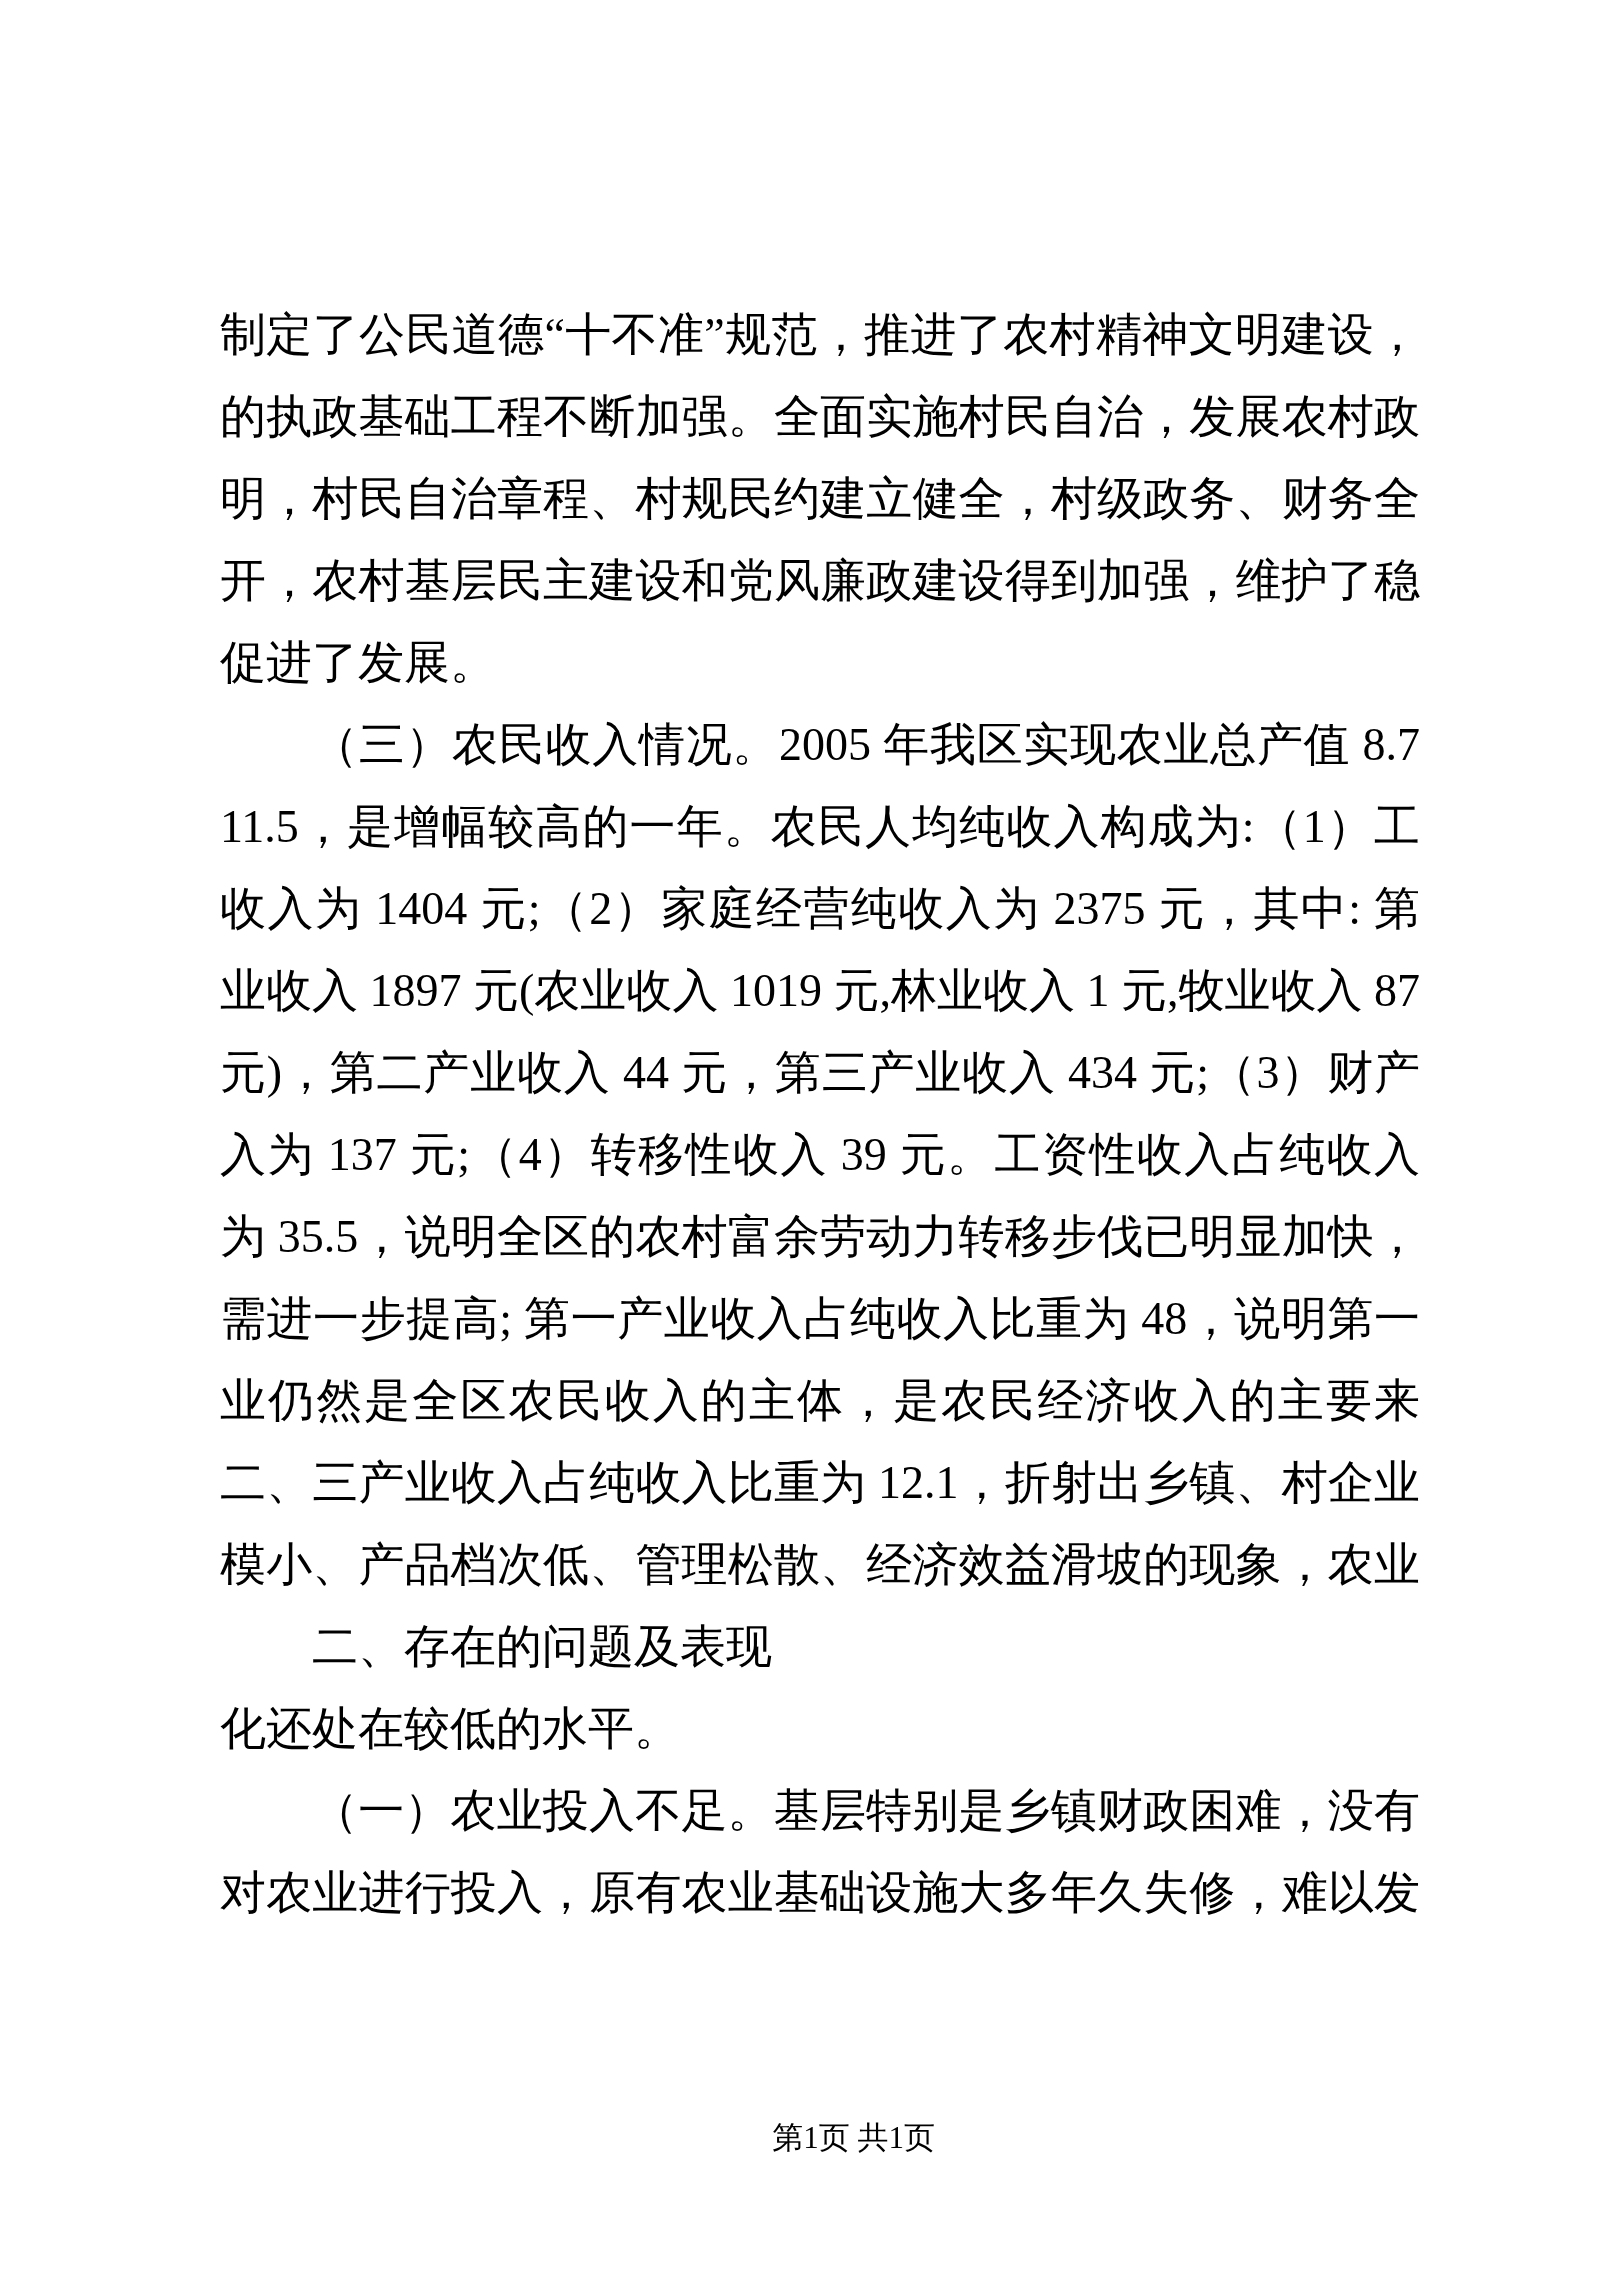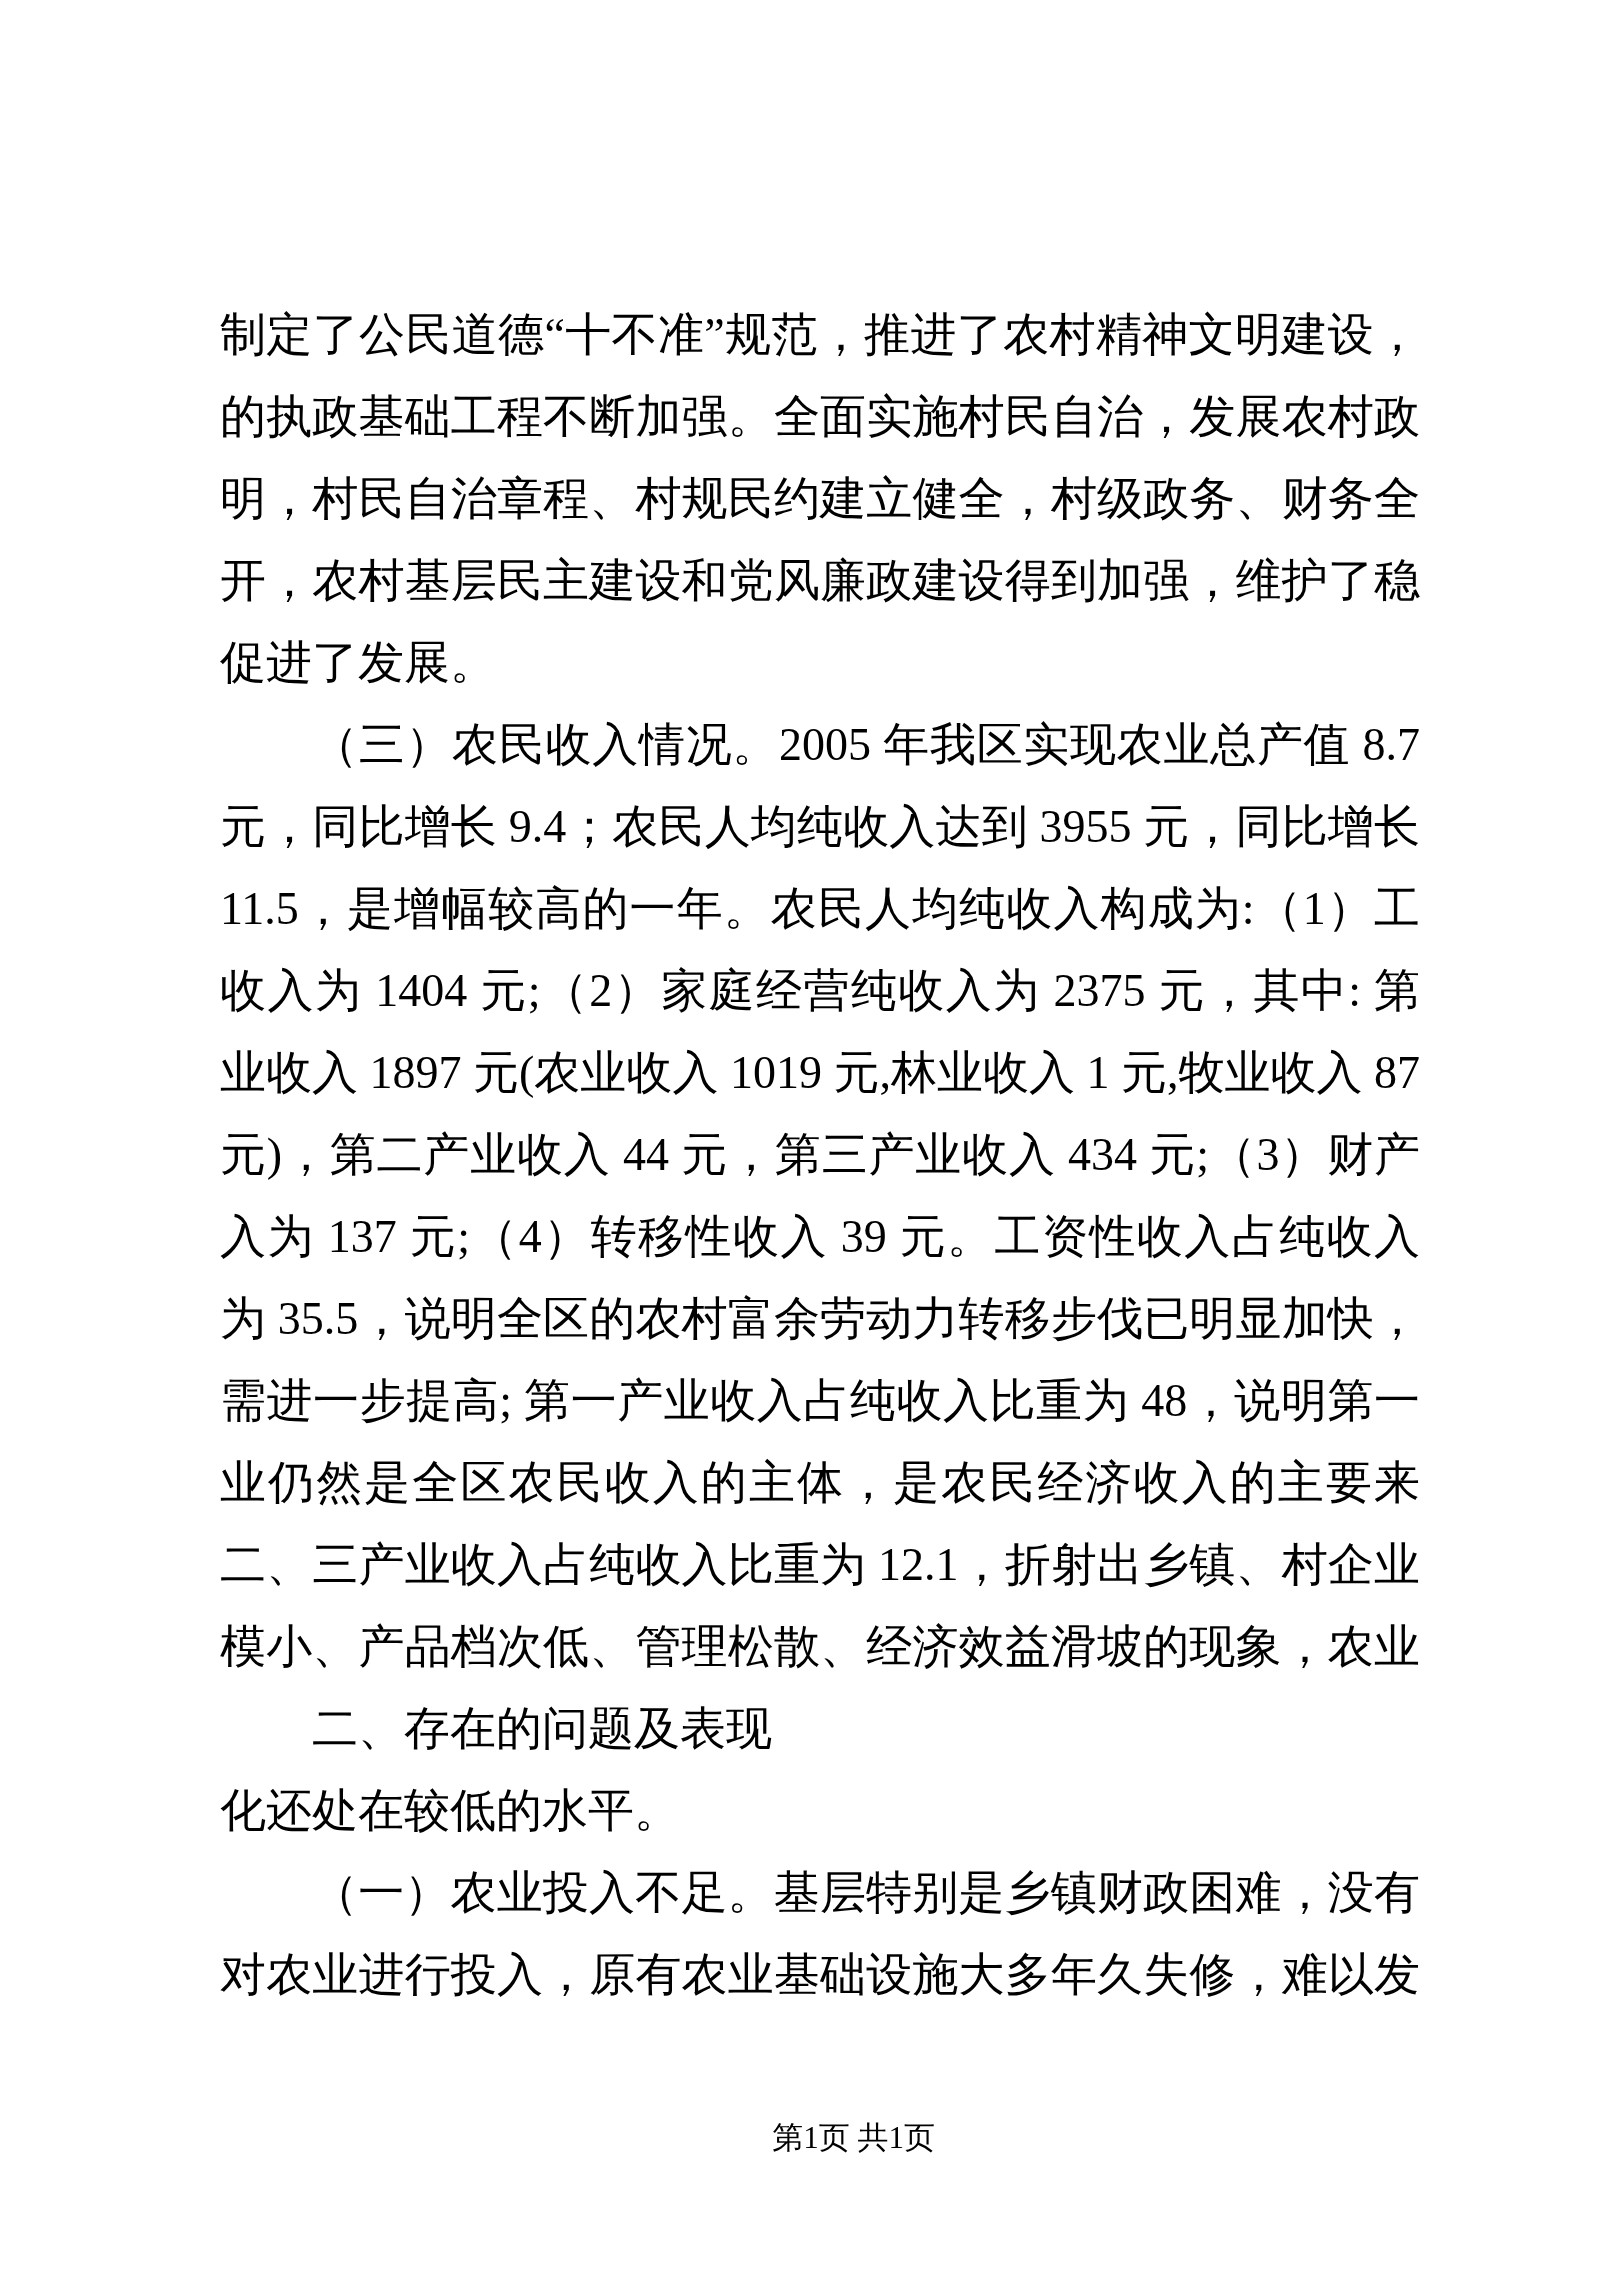--- a/index.html
+++ b/index.html
@@ -54,21 +54,20 @@
 <body>
 
 <div class="page">
   <div class="doc-body">
       <div class="line">制定了公民道德“十不准”规范，推进了农村精神文明建设，党</div>
       <div class="line">的执政基础工程不断加强。全面实施村民自治，发展农村政治文</div>
       <div class="line">明，村民自治章程、村规民约建立健全，村级政务、财务全面公</div>
       <div class="line">开，农村基层民主建设和党风廉政建设得到加强，维护了稳定，</div>
       <div class="line end">促进了发展。</div>
       <div class="line indent">（三）农民收入情况。2005 年我区实现农业总产值 8.7 亿</div>
-      <div class="line">元，同比增长 9.4；农民人均纯收入达到 3955 元，同比增长</div>
       <div class="line">11.5，是增幅较高的一年。农民人均纯收入构成为:（1）工资性</div>
       <div class="line">收入为 1404 元;（2）家庭经营纯收入为 2375 元，其中: 第一产</div>
       <div class="line">业收入 1897 元(农业收入 1019 元,林业收入 1 元,牧业收入 877</div>
       <div class="line">元)，第二产业收入 44 元，第三产业收入 434 元;（3）财产性收</div>
       <div class="line">入为 137 元;（4）转移性收入 39 元。工资性收入占纯收入比重</div>
       <div class="line">为 35.5，说明全区的农村富余劳动力转移步伐已明显加快，但</div>
       <div class="line">需进一步提高; 第一产业收入占纯收入比重为 48，说明第一产</div>
       <div class="line">业仍然是全区农民收入的主体，是农民经济收入的主要来源; 第</div>
       <div class="line">二、三产业收入占纯收入比重为 12.1，折射出乡镇、村企业规</div>
       <div class="line">模小、产品档次低、管理松散、经济效益滑坡的现象，农业产业</div>

